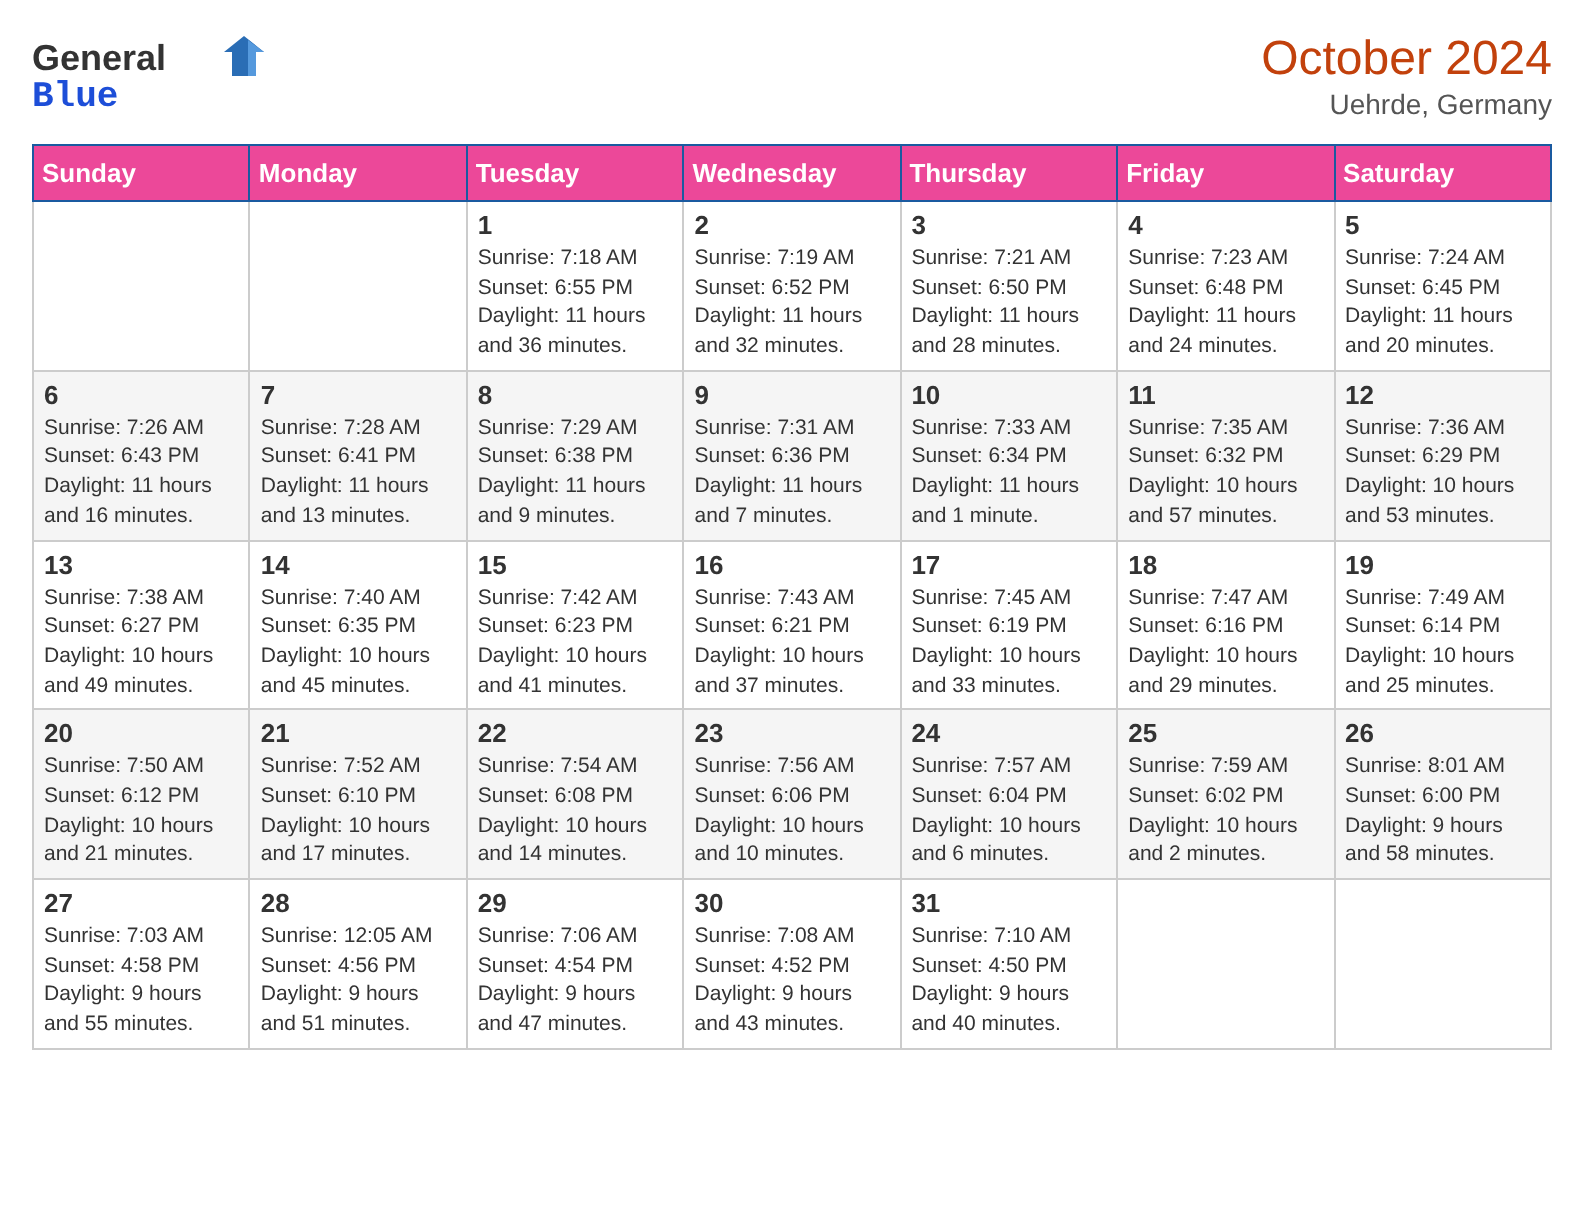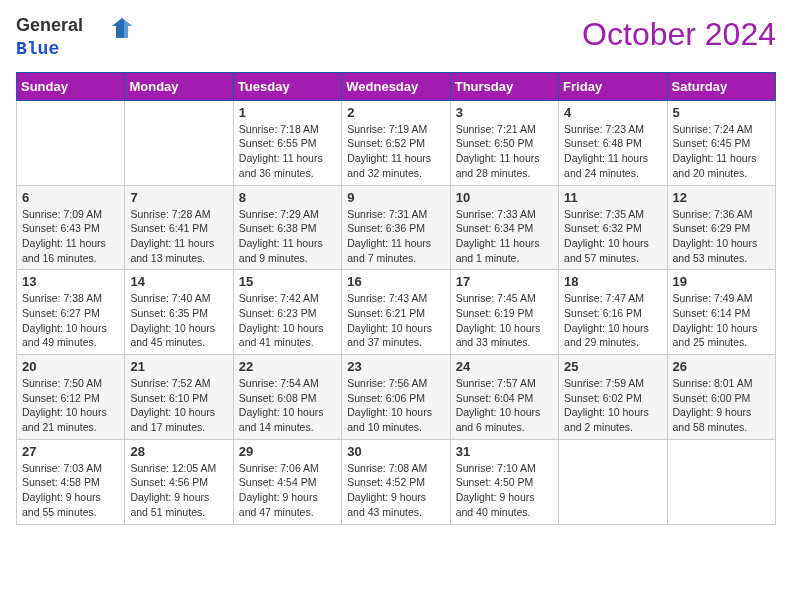--- a/index.html
+++ b/index.html
@@ -38,35 +38,35 @@
     }
     .logo-icon {
       width: 24px;
       height: 24px;
       margin-left: 2px;
     }
     .title-area {
       text-align: right;
     }
     .month-title {
-      font-size: 32px;
+      font-size: 24px;
       font-weight: normal;
-      color: #a21caf;
+      color: #c2410c;
     }
     .location {
       font-size: 14px;
       color: #555;
     }
     .calendar {
       width: 100%;
       border-collapse: collapse;
       border: 1px solid #ccc;
     }
     .calendar th {
-      background: #a21caf;
+      background: #ec4899;
       color: #fff;
       font-size: 13px;
       font-weight: bold;
       padding: 6px 4px;
       text-align: left;
       border: 1px solid #1a5aa0;
     }
     .calendar td {
       vertical-align: top;
       width: 108px;
@@ -94,32 +94,33 @@
     .empty-cell {
       background: #fff;
     }
   </style>
 </head>
 <body>
 
 <div class="header">
   <div class="logo">
     <div class="logo-text">
-      <span style="display:flex;align-items:flex-start;gap:25px;">
+      <span style="display:flex;align-items:flex-end;gap:25px;">
         <span class="logo-general">General</span>
         <svg class="logo-icon" viewBox="0 0 24 24" fill="none" xmlns="http://www.w3.org/2000/svg">
           <polygon points="12,2 22,10 18,10 18,22 6,22 6,10 2,10" fill="#2a6db5"></polygon>
           <polygon points="14,4 22,10 18,10 18,22 14,22 14,4" fill="#5599dd"></polygon>
         </svg>
       </span>
       <span class="logo-blue">Blue</span>
     </div>
   </div>
   <div class="title-area">
     <div class="month-title">October 2024</div>
+    <div class="location">Uehrde, Germany</div>
   </div>
 </div>
 
 <table class="calendar" id="cal-table">
   <thead id="cal-head">
       <tr>
         <th>Sunday</th>
         <th>Monday</th>
         <th>Tuesday</th>
         <th>Wednesday</th>
@@ -170,21 +171,21 @@
             <div>Sunrise: 7:24 AM</div>
             <div>Sunset: 6:45 PM</div>
             <div>Daylight: 11 hours and 20 minutes.</div>
           </div>
         </td>
       </tr>
       <tr>
         <td>
           <span class="day-num">6</span>
           <div class="day-info">
-            <div>Sunrise: 7:09 AM</div>
+            <div>Sunrise: 7:26 AM</div>
             <div>Sunset: 6:43 PM</div>
             <div>Daylight: 11 hours and 16 minutes.</div>
           </div>
         </td>
         <td>
           <span class="day-num">7</span>
           <div class="day-info">
             <div>Sunrise: 7:28 AM</div>
             <div>Sunset: 6:41 PM</div>
             <div>Daylight: 11 hours and 13 minutes.</div>

